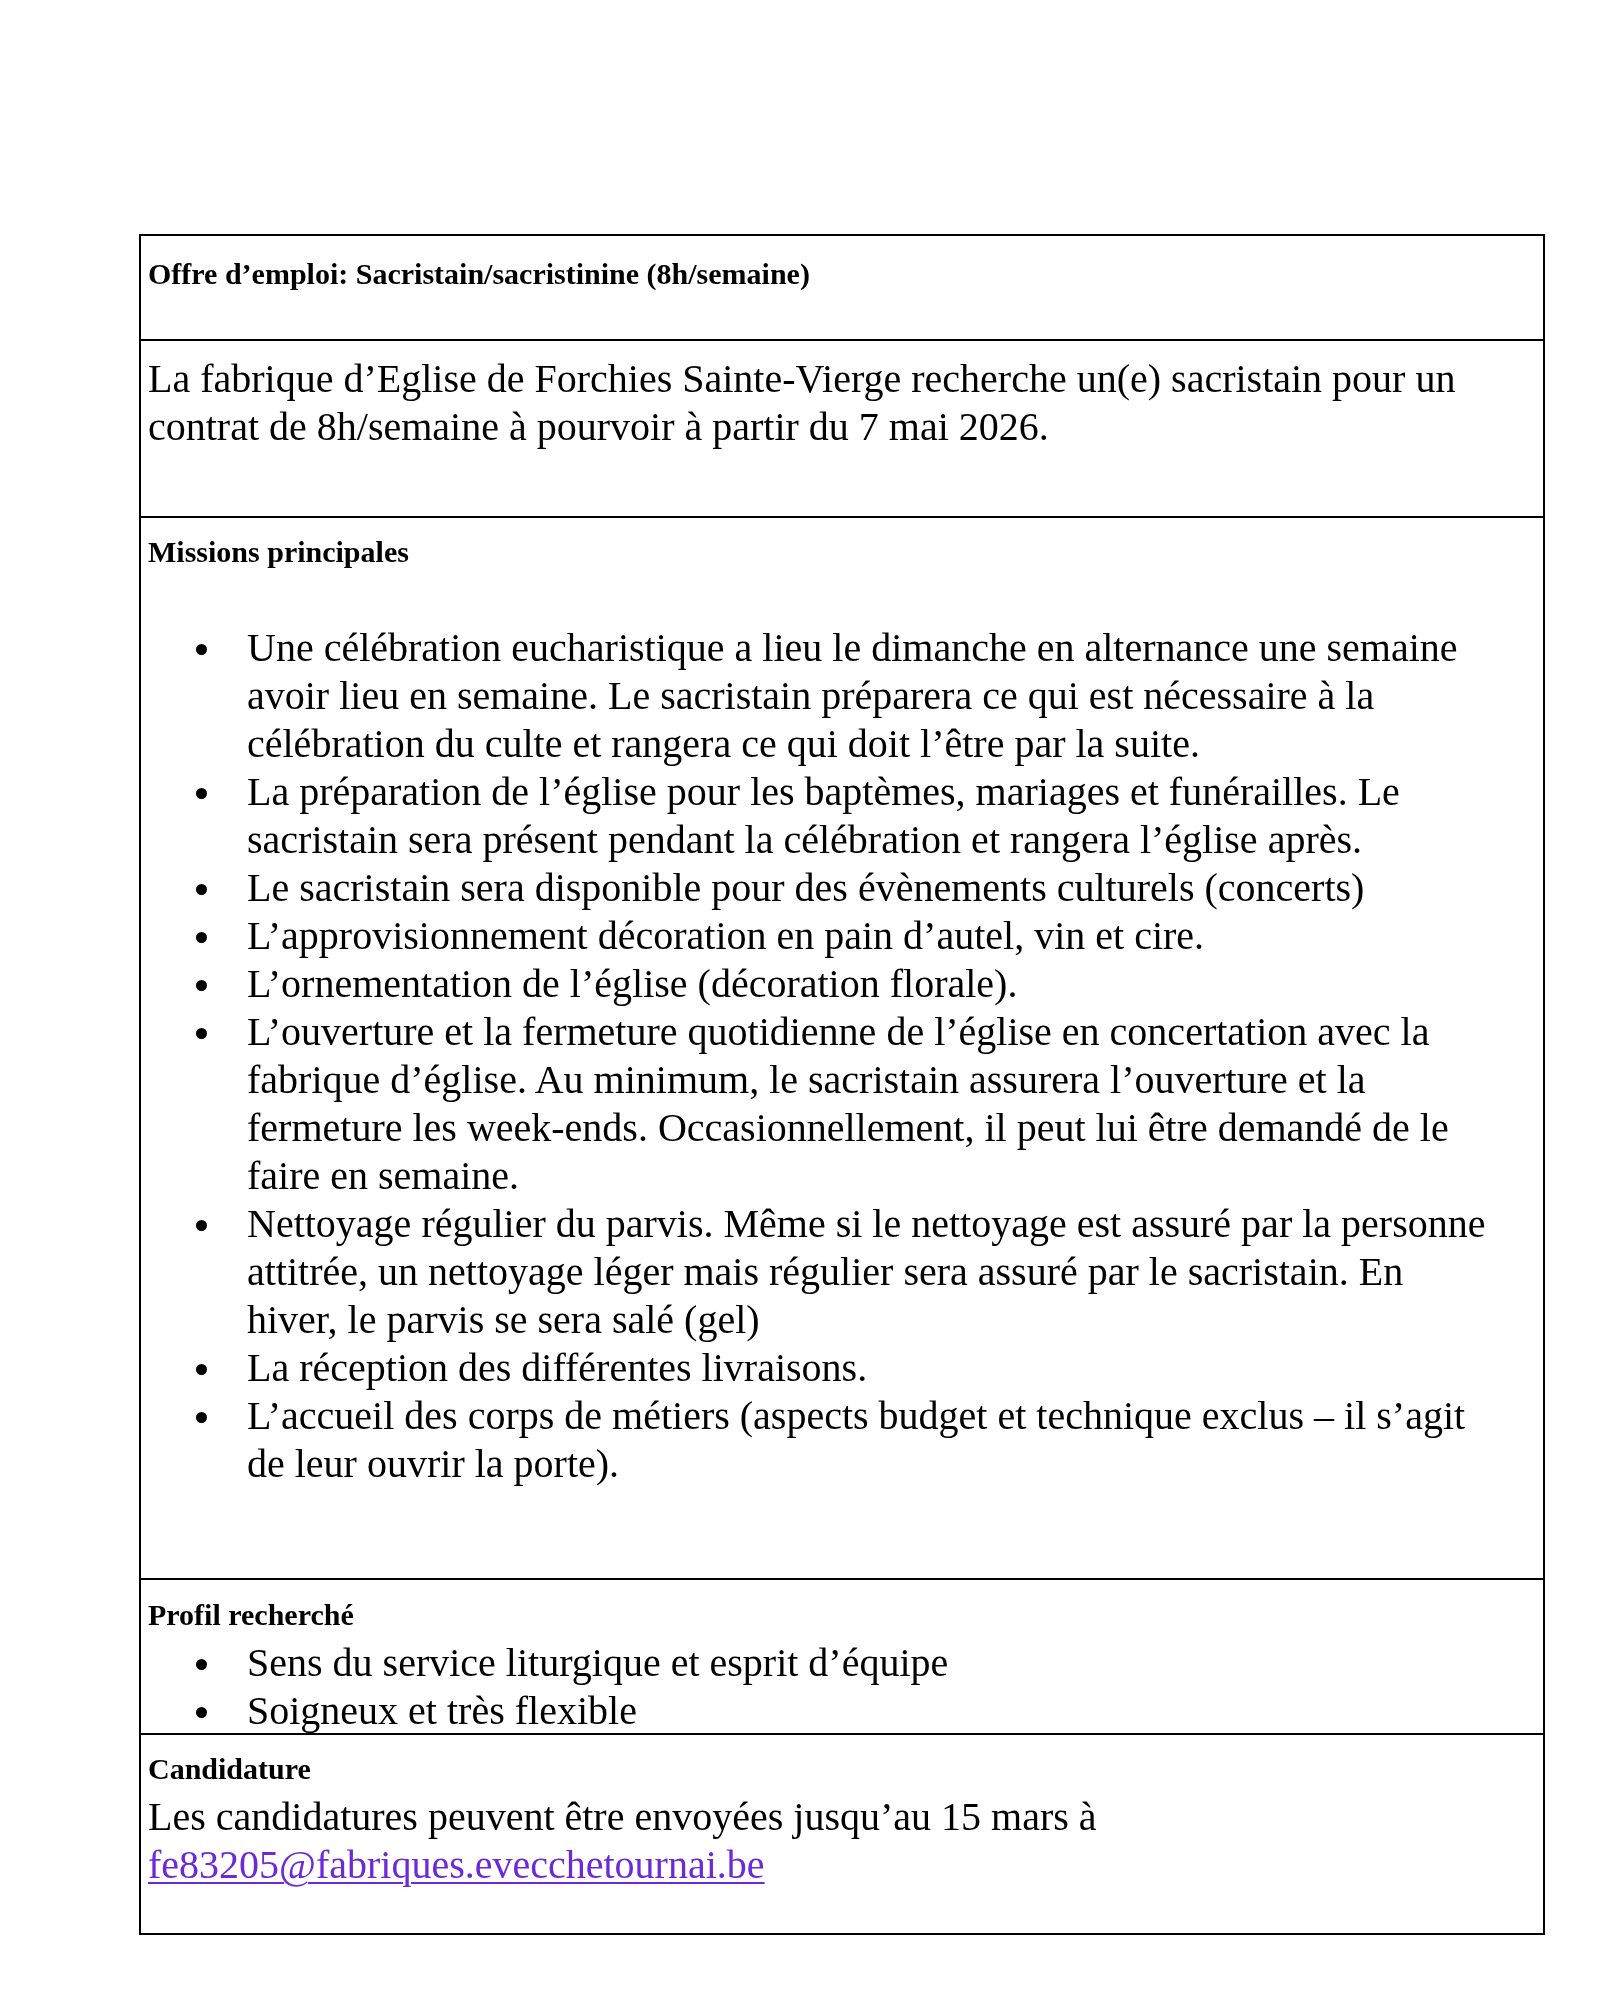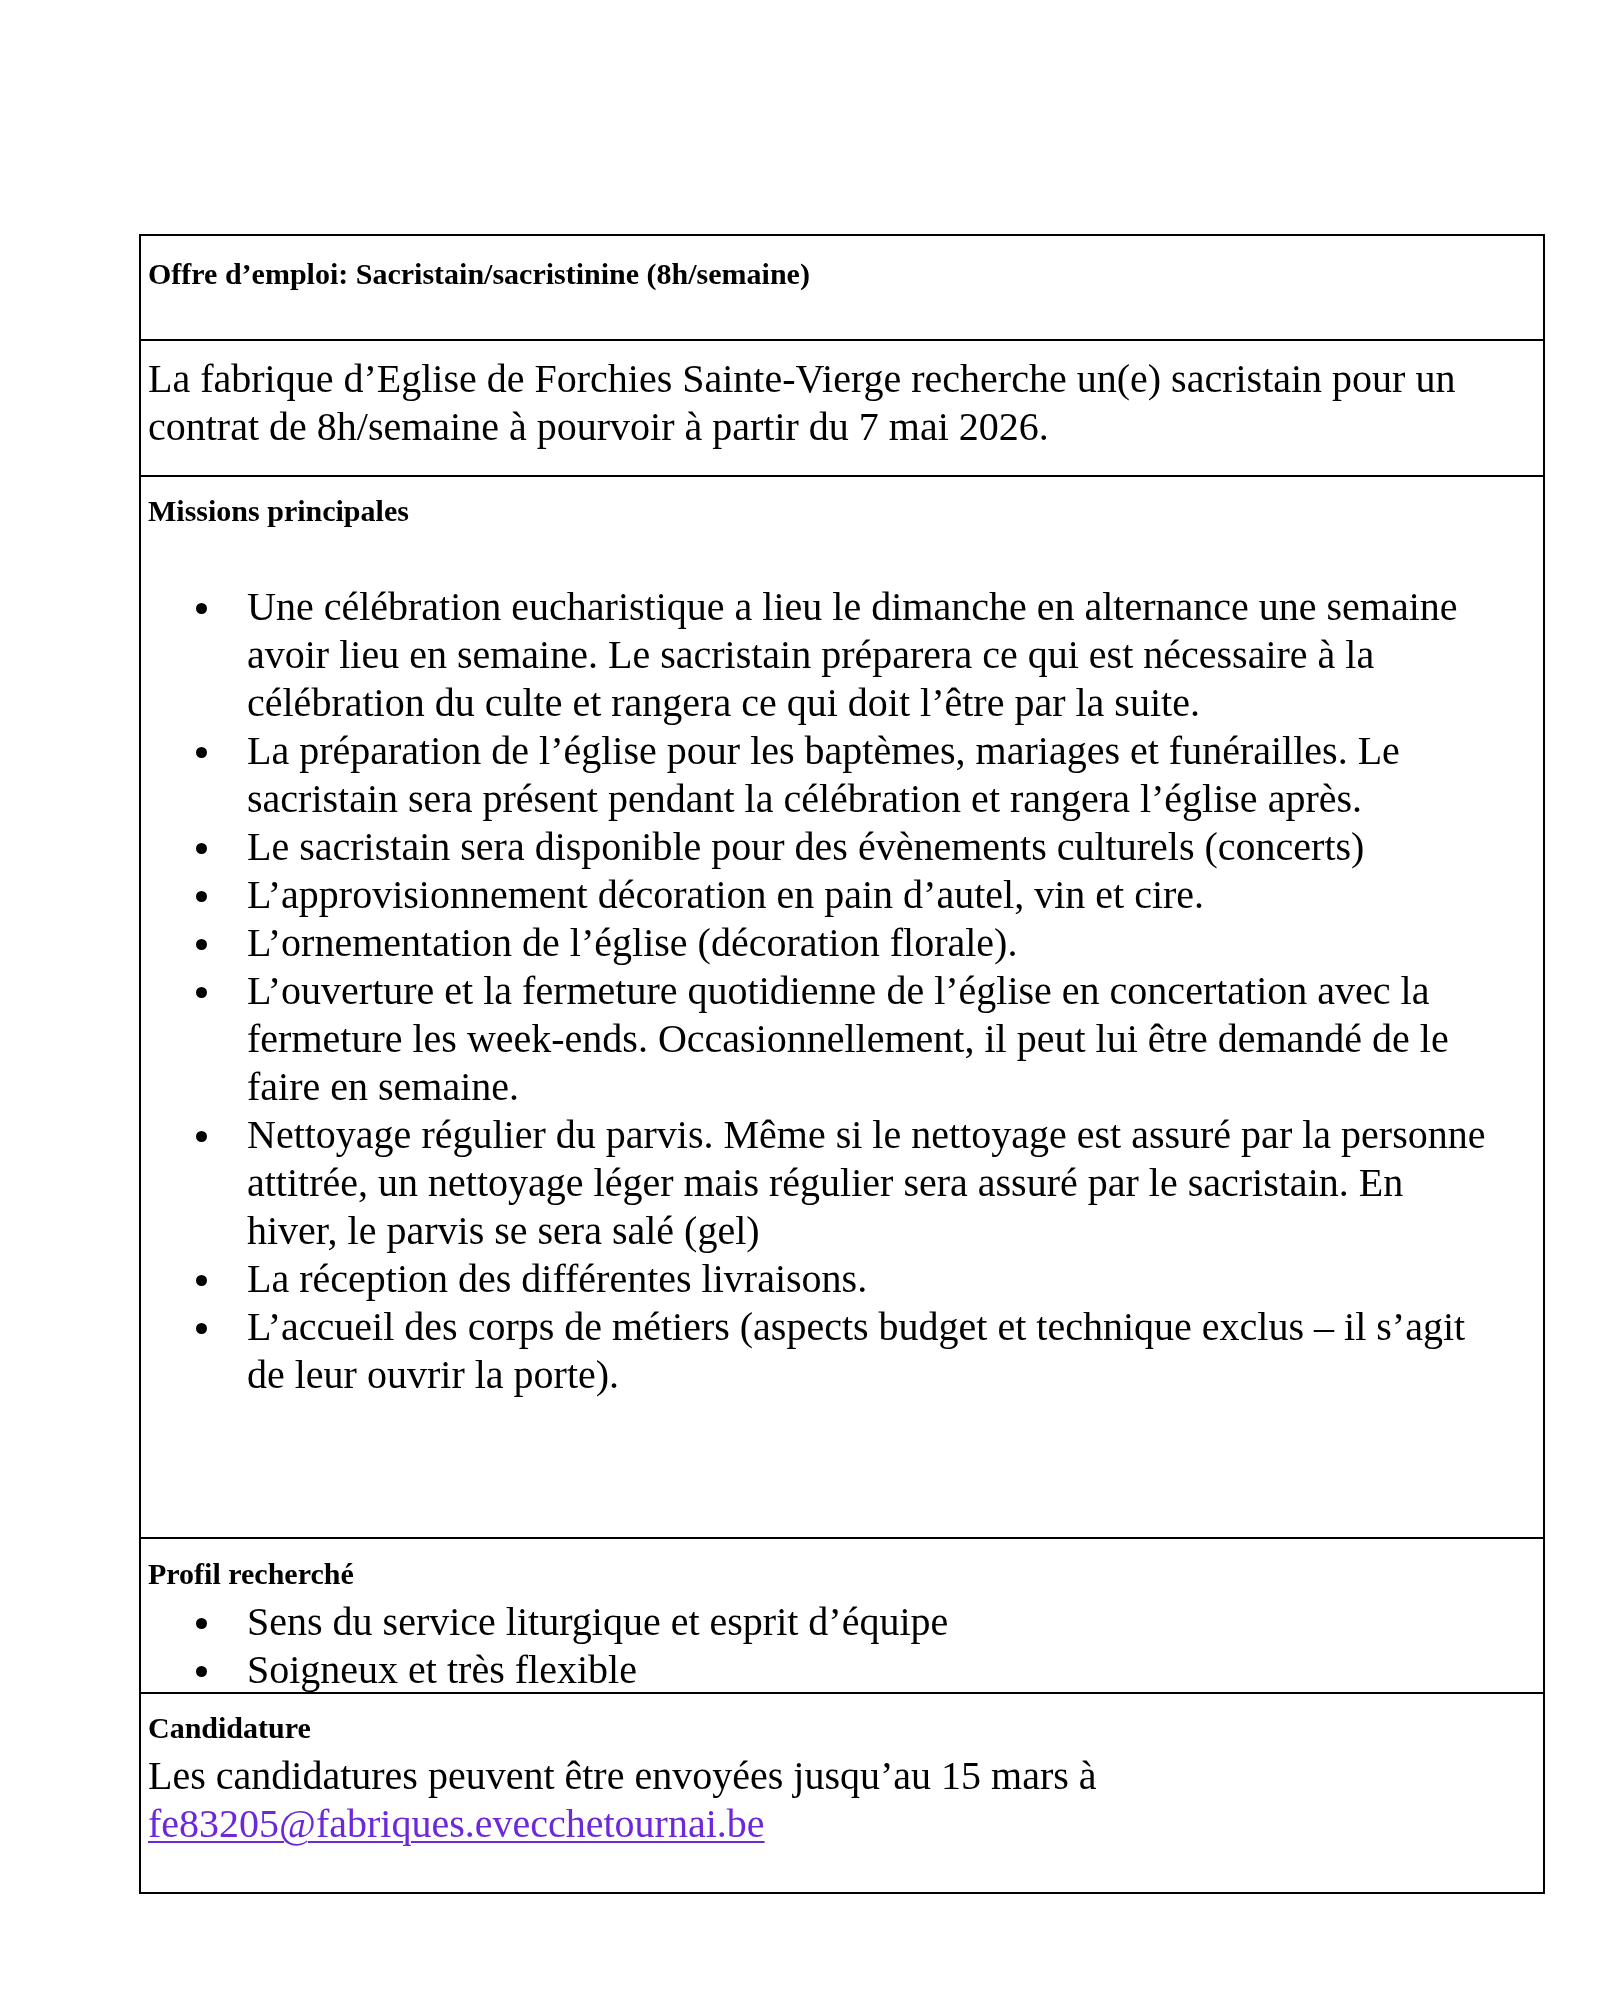--- a/index.html
+++ b/index.html
@@ -25,21 +25,21 @@
   }
   .row {
     position: relative;
     box-sizing: border-box;
     border-bottom: 2px solid #000;
     padding: 0 6px 0 7px;
     overflow: hidden;
   }
   .row:last-child { border-bottom: none; border-radius: 13px; }
   .row-title   { height: 105px; }
-  .row-intro   { height: 136px; }
+  .row-intro   { height: 177px; }
   .row-missions{ height: 1062px; }
   .row-profil  { height: 155px; }
   .row-cand    { height: 198px; }
 
   .heading {
     font-weight: bold;
     font-size: 30px;
     line-height: 48px;
     white-space: nowrap;
     display: block;
@@ -124,20 +124,21 @@
         <span class="bullet-dot"></span>
         <span class="line">L’approvisionnement décoration en pain d’autel, vin et cire.</span>
       </li>
       <li class="bullet-item">
         <span class="bullet-dot"></span>
         <span class="line">L’ornementation de l’église (décoration florale).</span>
       </li>
       <li class="bullet-item">
         <span class="bullet-dot"></span>
         <span class="line">L’ouverture et la fermeture quotidienne de l’église en concertation avec la</span>
+        <span class="line">fabrique d’église. Au minimum, le sacristain assurera l’ouverture et la</span>
         <span class="line">fermeture les week-ends. Occasionnellement, il peut lui être demandé de le</span>
         <span class="line">faire en semaine.</span>
       </li>
       <li class="bullet-item">
         <span class="bullet-dot"></span>
         <span class="line">Nettoyage régulier du parvis. Même si le nettoyage est assuré par la personne</span>
         <span class="line">attitrée, un nettoyage léger mais régulier sera assuré par le sacristain. En</span>
         <span class="line">hiver, le parvis se sera salé (gel)</span>
       </li>
       <li class="bullet-item">

